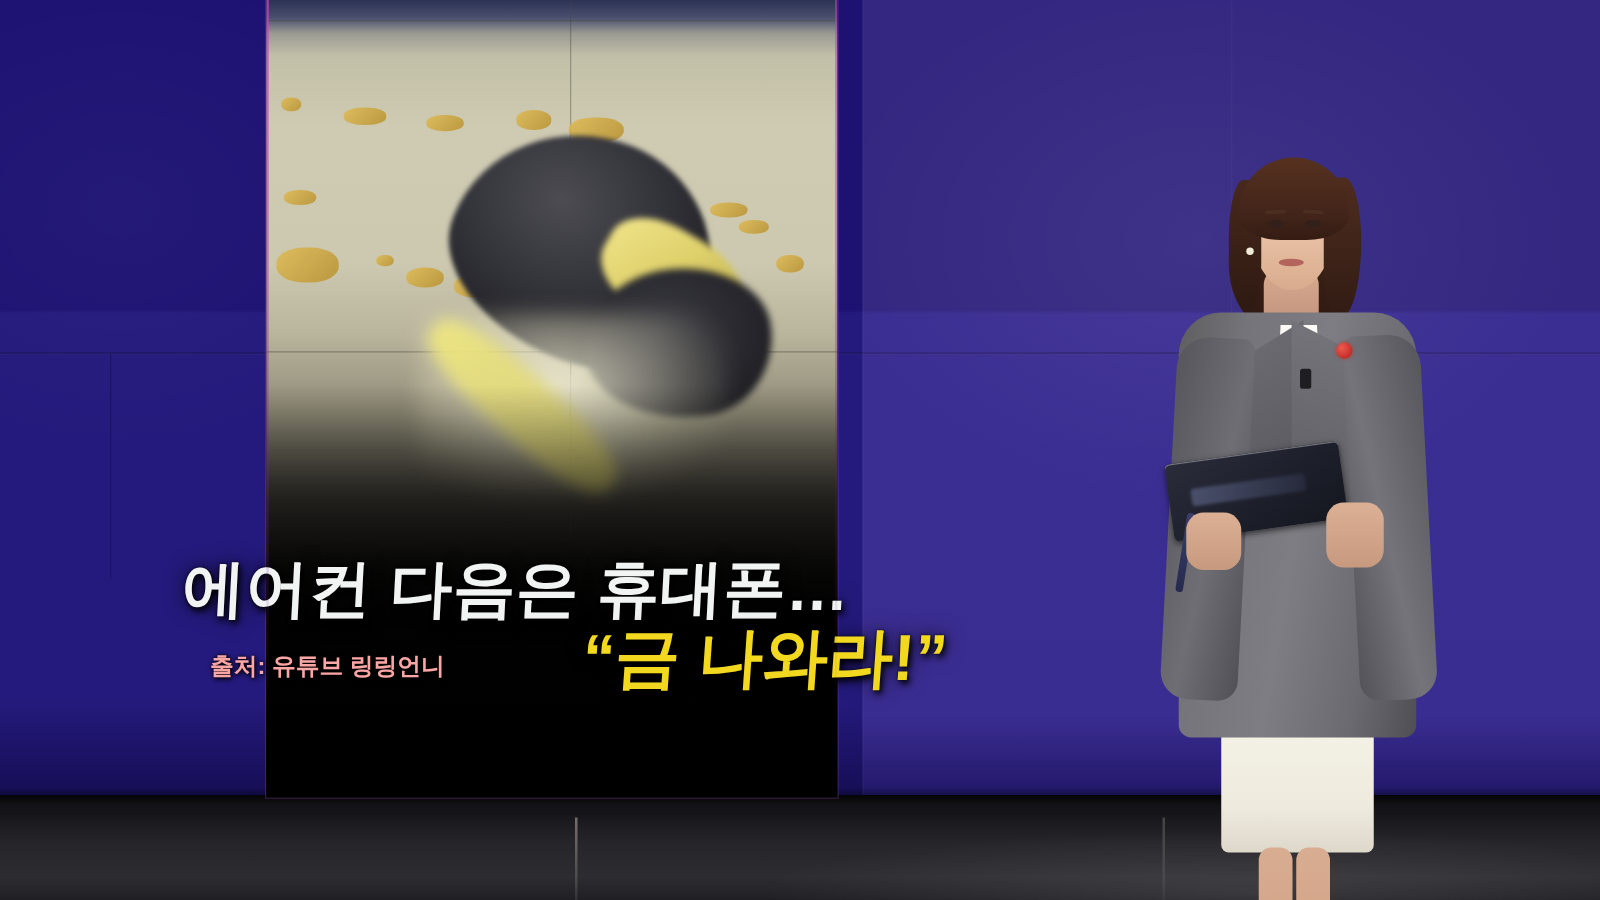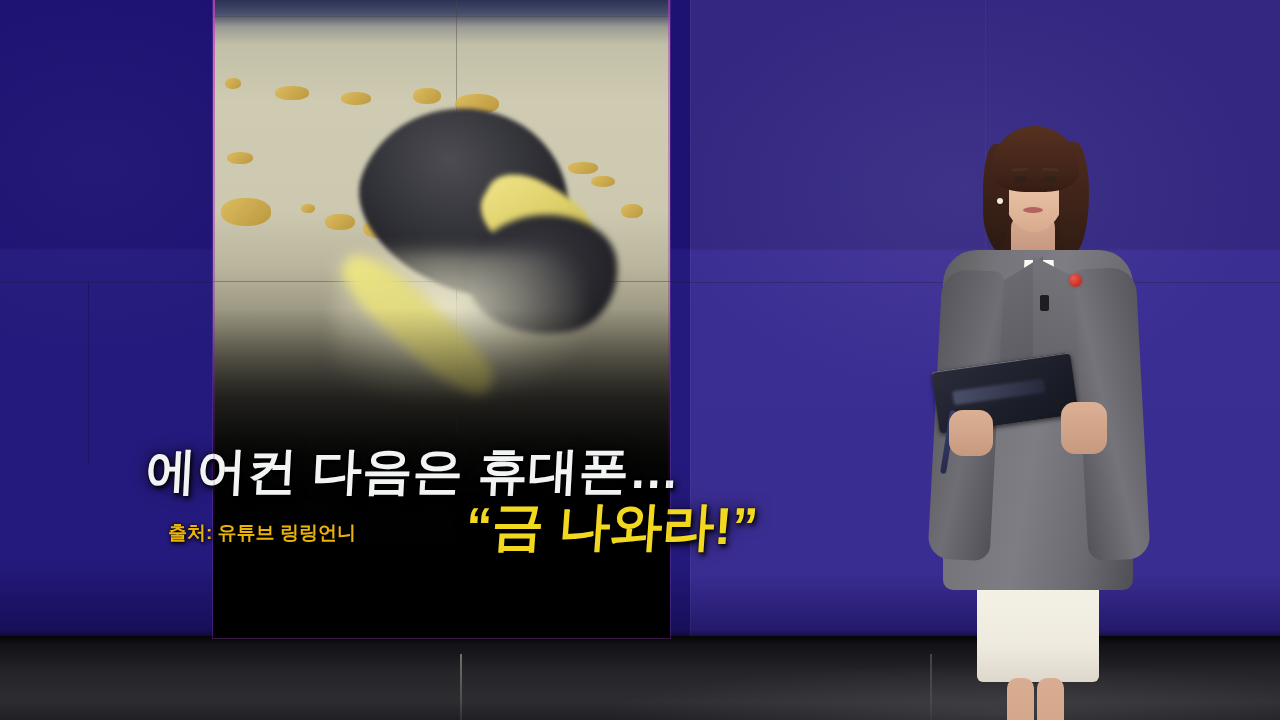--- a/index.html
+++ b/index.html
@@ -251,21 +251,21 @@
       0 0 2px rgba(0,0,0,0.95),
       2px 3px 5px rgba(0,0,0,0.95),
       0 0 16px rgba(0,0,0,0.8);
     transform: skewX(-4deg);
   }
   .source-credit {
     position: absolute;
     left: 168px; top: 110px;
     font-size: 19px;
     font-weight: 700;
-    color: #eab308;
+    color: #fca5a5;
     white-space: nowrap;
     text-shadow: 0 0 3px rgba(0,0,0,0.95), 1px 2px 4px rgba(0,0,0,0.95);
   }
 
   
   .anchor {
     position: absolute;
     left: 905px; top: 110px;
     width: 270px; height: 610px;
   }

